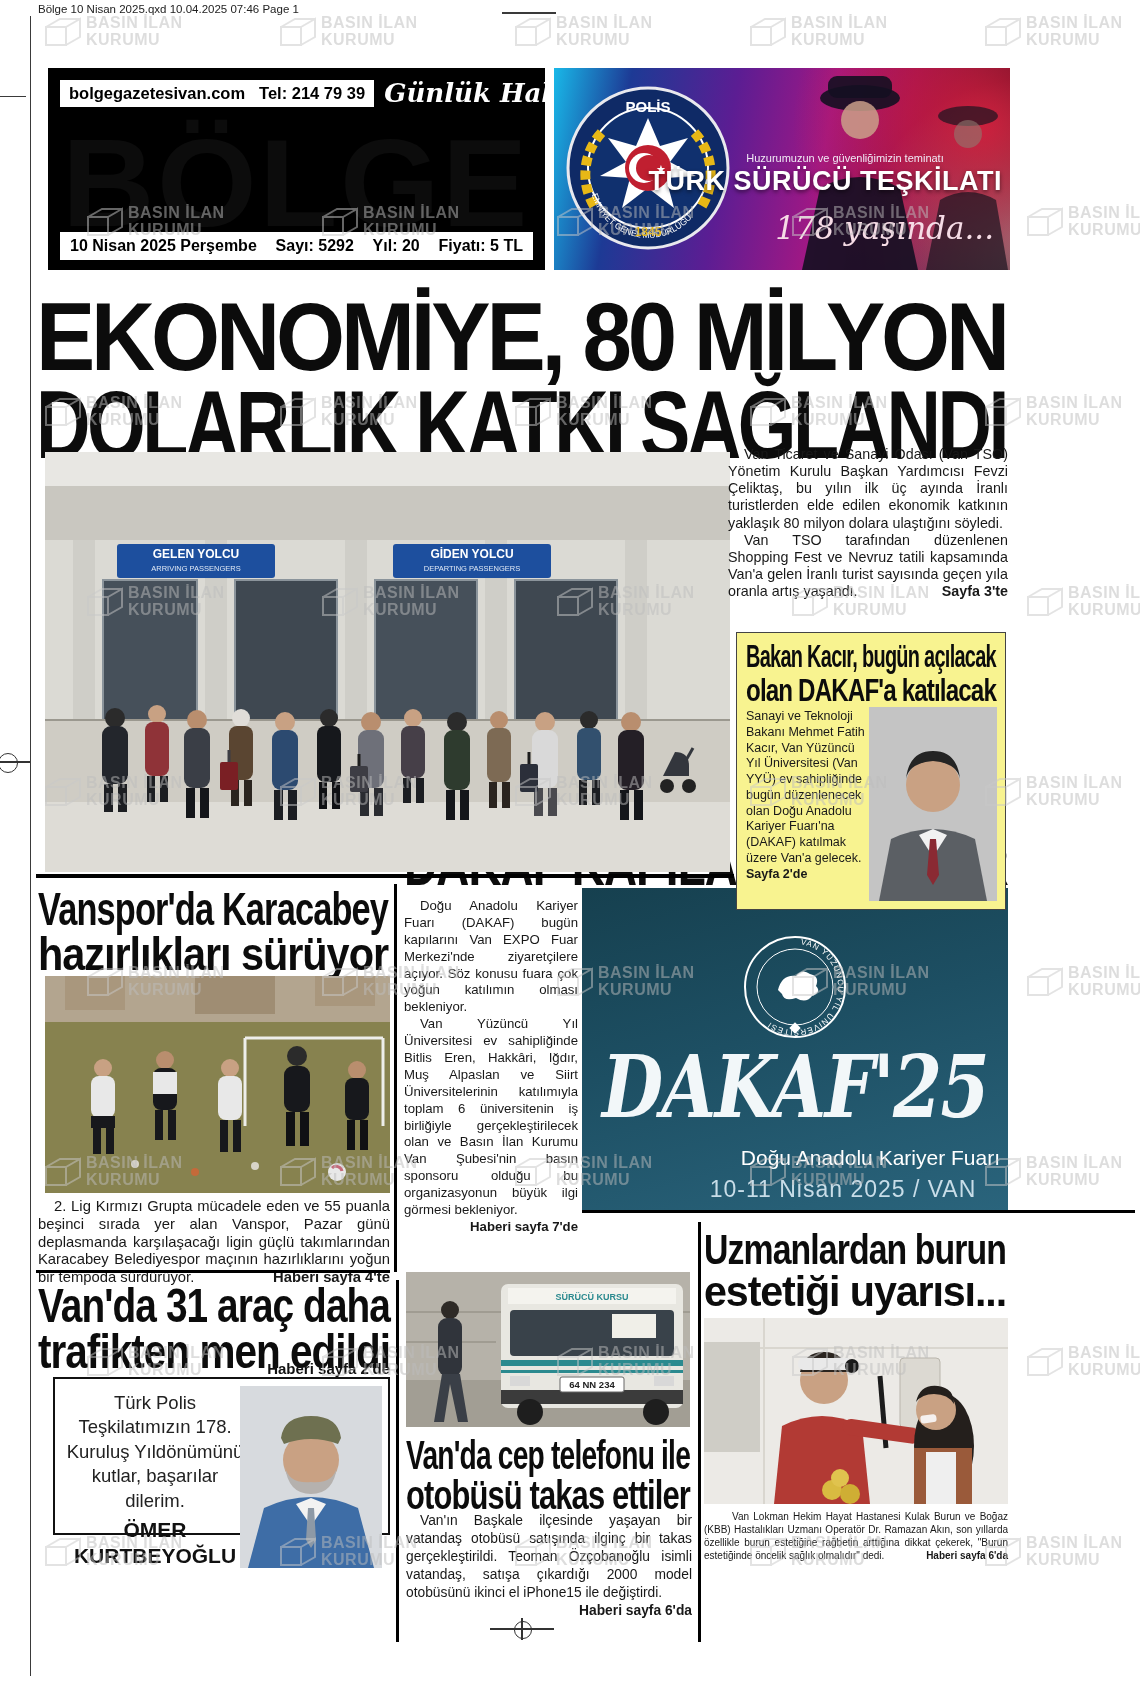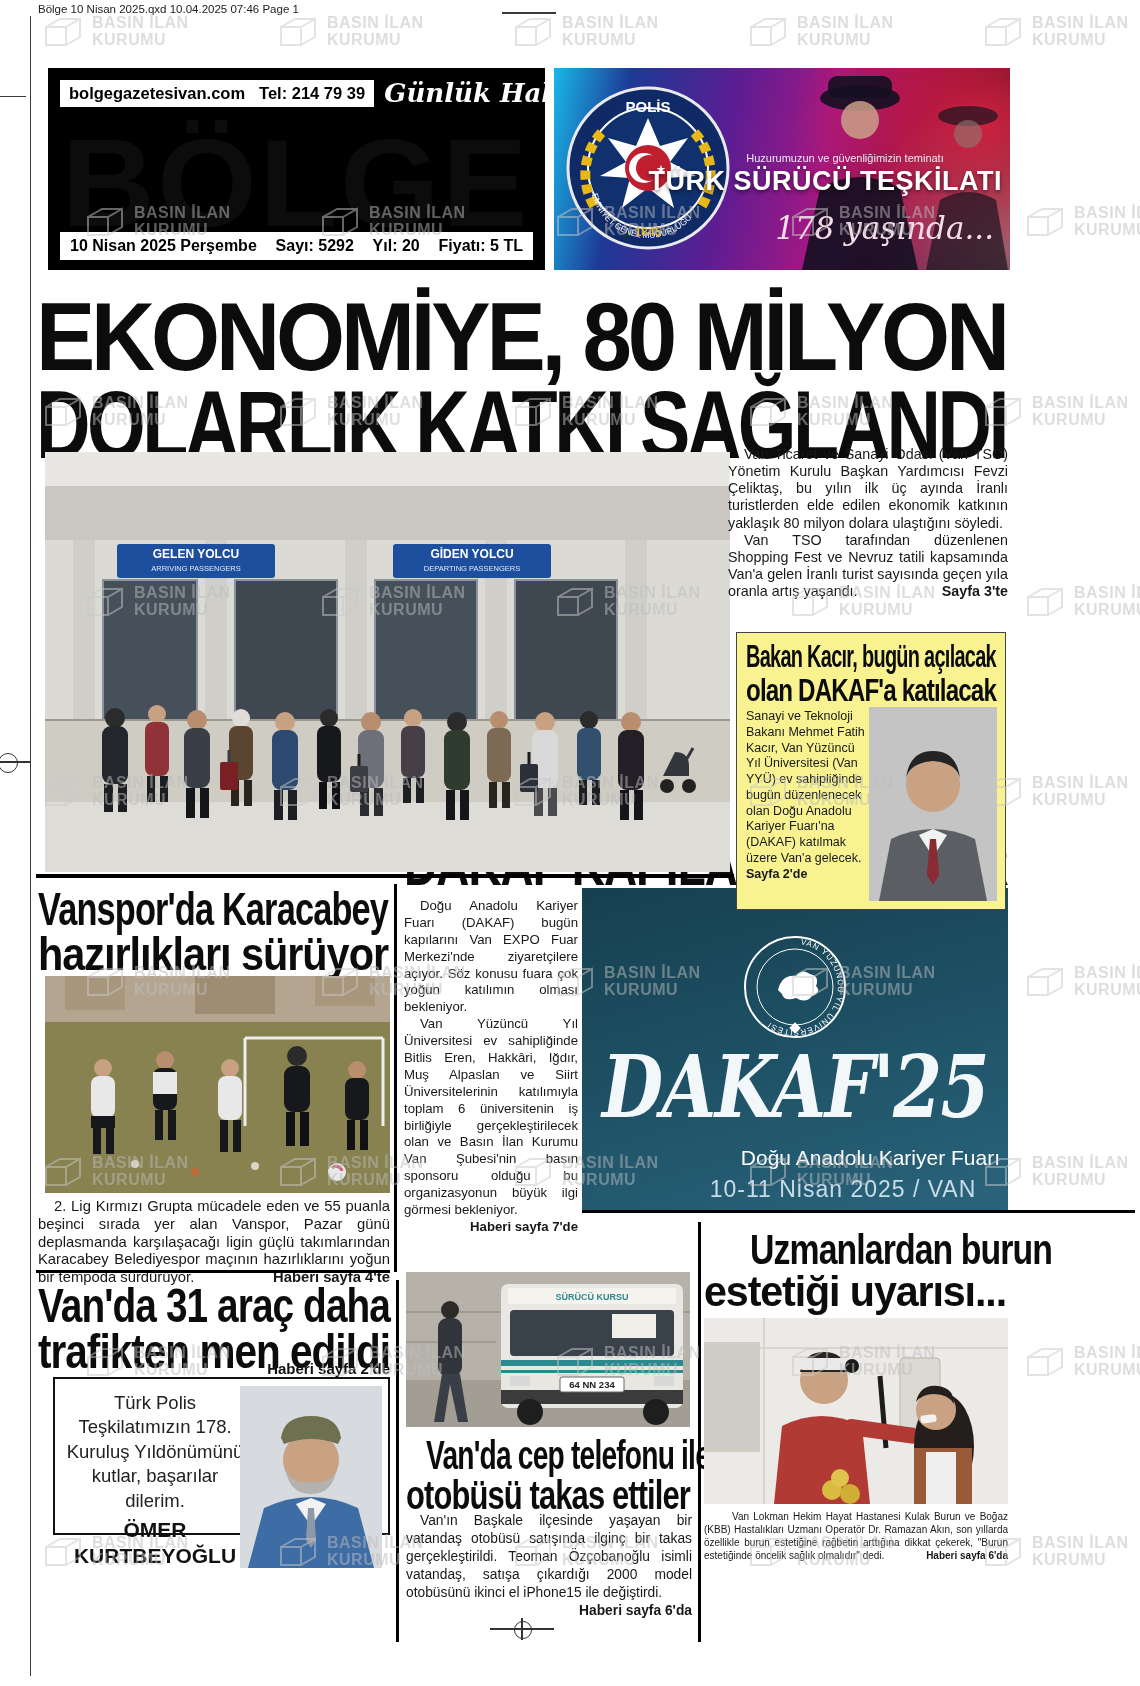--- a/index.html
+++ b/index.html
@@ -50,21 +50,21 @@
   .ad-msg{position:absolute;left:6px;top:12px;width:188px;text-align:center;font-size:18.5px;line-height:1.32;color:#222;}
   .ad-name{position:absolute;left:6px;top:138px;width:188px;text-align:center;font-weight:bold;font-size:21px;line-height:1.25;color:#111;}
   
   .poster{left:582px;top:888px;width:426px;height:322px;background:linear-gradient(165deg,#16404f 0%,#1d4f63 45%,#2a647c 100%);overflow:hidden;}
   .poster-title{position:absolute;left:20px;top:148px;}
   .poster-title .hl-t{font-family:"DejaVu Serif",serif;font-style:italic;font-weight:bold;font-size:86px;color:#f2f7f9;letter-spacing:-2px;}
   .poster-sub{position:absolute;left:118px;top:258px;width:300px;text-align:right;font-weight:normal;font-size:21px;color:#ffffff;}
   .poster-dates{position:absolute;left:104px;top:288px;width:314px;text-align:center;font-size:23px;color:#c8dde8;letter-spacing:1px;}
   
   #wm-layer{position:absolute;left:0;top:0;width:1140px;height:1686px;z-index:40;pointer-events:none;}
-  .wm{position:absolute;display:flex;align-items:center;gap:6px;color:#bdbdbd;opacity:.5;font-weight:bold;
+  .wm{position:absolute;display:flex;align-items:center;color:#bdbdbd;opacity:.5;font-weight:bold;
       font-size:16px;line-height:1.05;letter-spacing:.5px;white-space:nowrap;}
   .z1{z-index:1;} .z2{z-index:2;} .z6{z-index:60;}
   svg text{font-family:"Liberation Sans",sans-serif;}
 </style>
 </head>
 <body>
 
 <div id="page">
 
   <div class="abs topbar">Bölge 10 Nisan 2025.qxd  10.04.2025  07:46  Page 1</div>
@@ -415,31 +415,31 @@
       <text x="186" y="116" font-size="9.5" font-weight="bold" fill="#222" text-anchor="middle">64 NN 234</text>
       <circle cx="124" cy="140" r="13" fill="#1e1e1e"></circle>
         <circle cx="250" cy="140" r="13" fill="#1e1e1e"></circle>
     </g>
     <g>
       <circle cx="44" cy="38" r="9" fill="#2e2a26"></circle>
       <rect x="32" y="46" width="24" height="58" rx="9" fill="#30343b"></rect>
       <path d="M36 102 L28 150 L38 150 L44 112 L52 150 L62 150 L54 102 Z" fill="#3a3f47"></path>
     </g>
   </svg>
-  <div class="hl" style="left:406px;top:1432px;margin-left:20px;">
+  <div class="hl" style="left:406px;top:1432px;">
     <span class="hl-t" style="font-size: 35px; letter-spacing: -1px; transform: scale(0.804675, 1.15);">Van'da cep telefonu ile</span>
   </div>
   <div class="hl" style="left:406px;top:1472px;">
     <span class="hl-t" style="font-size: 35px; letter-spacing: -1px; transform: scale(0.883918, 1.15);">otobüsü takas ettiler</span>
   </div>
   <div class="bodytxt z1" style="left:406px;top:1512px;width:286px;font-size:13.8px;line-height:1.3;">
     <p style="text-indent:14px;"><span>Van'ın Başkale ilçesinde yaşayan bir vatandaş otobüsü satışında ilginç bir takas gerçekleştirildi. Teoman Özçobanoğlu isimli vatandaş, satışa çıkardığı 2000 model otobüsünü ikinci el iPhone15 ile değiştirdi.</span><b class="ref">Haberi sayfa 6'da</b></p>
   </div>
 
-  <div class="hl" style="left:704px;top:1226px;margin-left:46px;">
+  <div class="hl" style="left:704px;top:1226px;">
     <span class="hl-t" style="font-size: 37px; letter-spacing: -1px; transform: scale(0.913983, 1.15);">Uzmanlardan burun</span>
   </div>
   <div class="hl" style="left:704px;top:1268px;">
     <span class="hl-t" style="font-size: 37px; letter-spacing: -1px; transform: scale(1.11458, 1.15);">estetiği uyarısı...</span>
   </div>
   <svg class="abs z1" style="left:704px;top:1318px;" width="304" height="186" viewBox="0 0 304 186">
     <rect width="304" height="186" fill="#eceae6"></rect>
     <line x1="0" y1="30" x2="304" y2="30" stroke="#d9d6cf" stroke-width="2"></line>
       <line x1="60" y1="0" x2="60" y2="186" stroke="#d9d6cf" stroke-width="2"></line>
     <rect x="0" y="24" width="56" height="110" fill="#cfcdc6"></rect>

